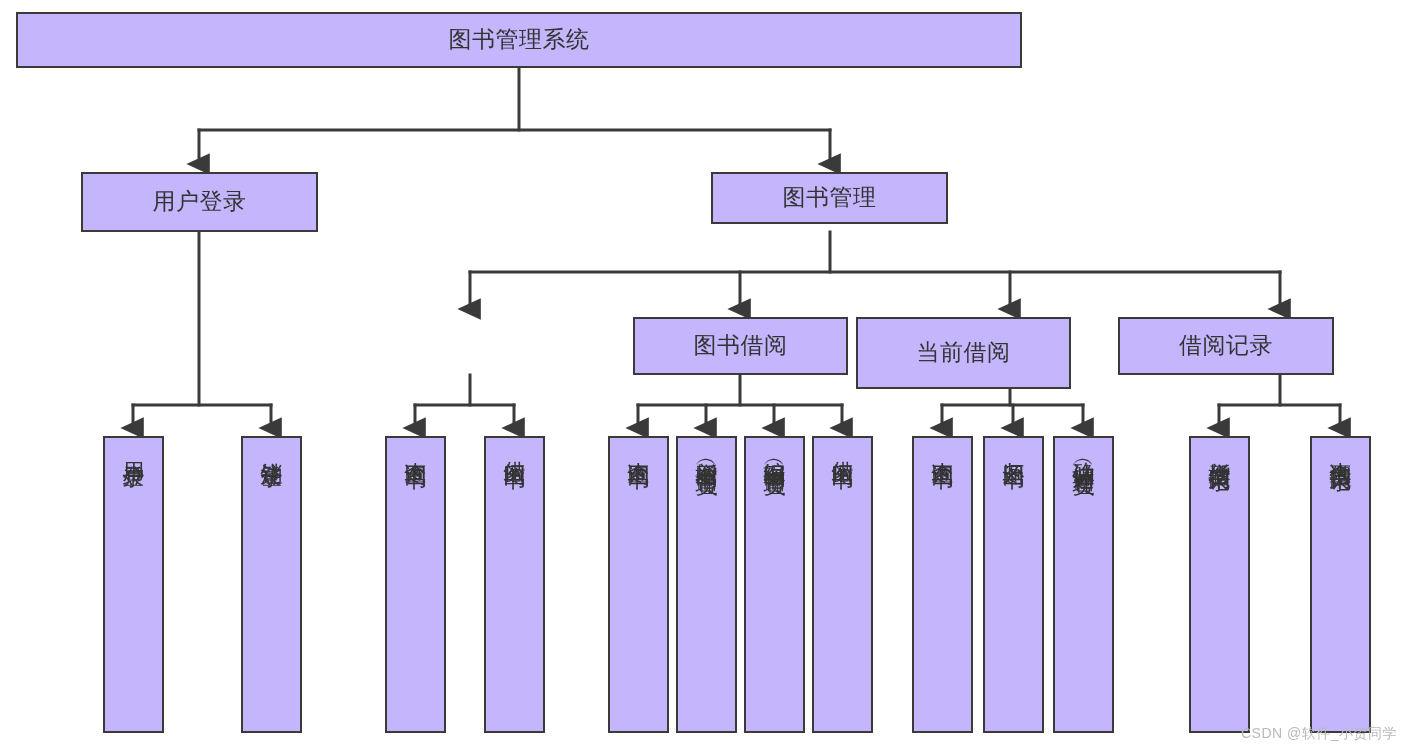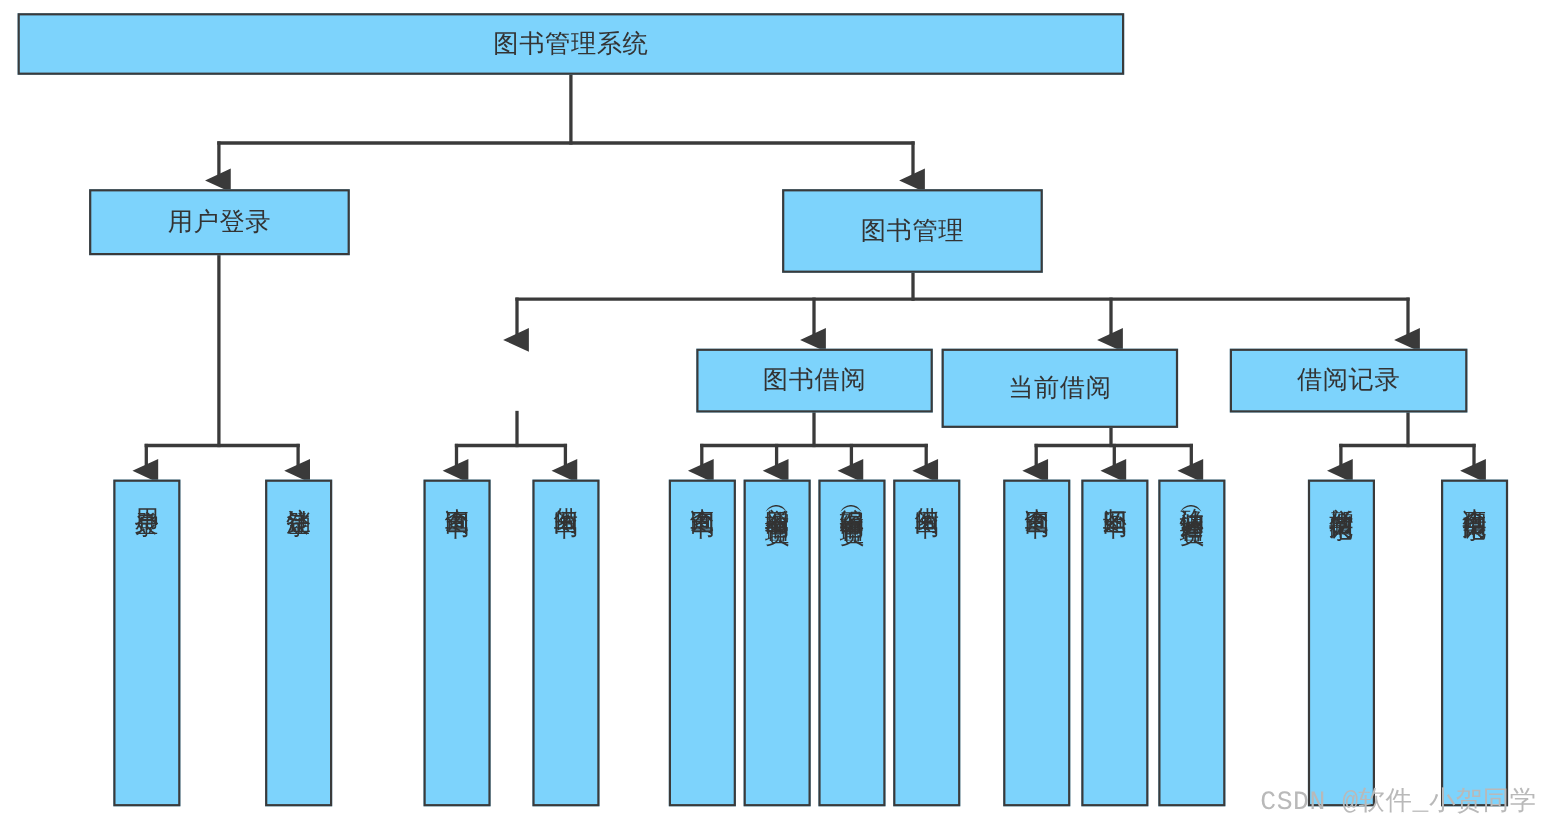--- a/index.html
+++ b/index.html
@@ -21,21 +21,21 @@
     position: absolute;
     left: 0;
     top: 0;
     width: 1405px;
     height: 747px;
   }
   .node {
     position: absolute;
     box-sizing: border-box;
     border: 2px solid #3a3a3a;
-    background: #7dd3fc;
+    background: #c4b5fd;
     display: flex;
     align-items: center;
     justify-content: center;
     color: #333333;
     z-index: 5;
   }
   .node-label {
     display: block;
     text-align: center;
     line-height: 1.18;
@@ -56,26 +56,26 @@
     text-orientation: upright;
     font-size: 22px;
     letter-spacing: 2px;
     line-height: 1;
     white-space: nowrap;
   }
   .watermark {
     position: absolute;
     right: 8px;
     bottom: 4px;
-    font-size: 24px;
+    font-size: 14px;
     color: #b9b9b9;
     letter-spacing: 0.5px;
     white-space: nowrap;
     z-index: 9;
-    font-family: Liberation Mono, monospace;
+    font-family: Liberation Sans, sans-serif;
   }
 </style>
 </head>
 <body>
 
 <div id="canvas">
 
   <svg class="svg-layer" viewBox="0 0 1405 747" xmlns="http://www.w3.org/2000/svg">
     <defs>
       <marker id="arrow" markerWidth="9" markerHeight="9" refX="4.2" refY="4.2" orient="auto" markerUnits="strokeWidth">
@@ -128,21 +128,21 @@
     </g>
   </svg>
 
   <div class="node horiz" style="left:16px; top:12px; width:1006px; height:56px;">
     <span class="node-label">图书管理系统</span>
   </div>
 
   <div class="node horiz" style="left:81px; top:172px; width:237px; height:60px;">
     <span class="node-label">用户登录</span>
   </div>
-  <div class="node horiz" style="left:711px; top:172px; width:237px; height:76px;">
+  <div class="node horiz" style="left:711px; top:172px; width:237px; height:52px;">
     <span class="node-label">图书管理</span>
   </div>
 
   <div class="node horiz" style="left:633px; top:317px; width:215px; height:58px;">
     <span class="node-label">图书借阅</span>
   </div>
   <div class="node horiz" style="left:856px; top:317px; width:215px; height:72px;">
     <span class="node-label">当前借阅</span>
   </div>
   <div class="node horiz" style="left:1118px; top:317px; width:216px; height:58px;">

